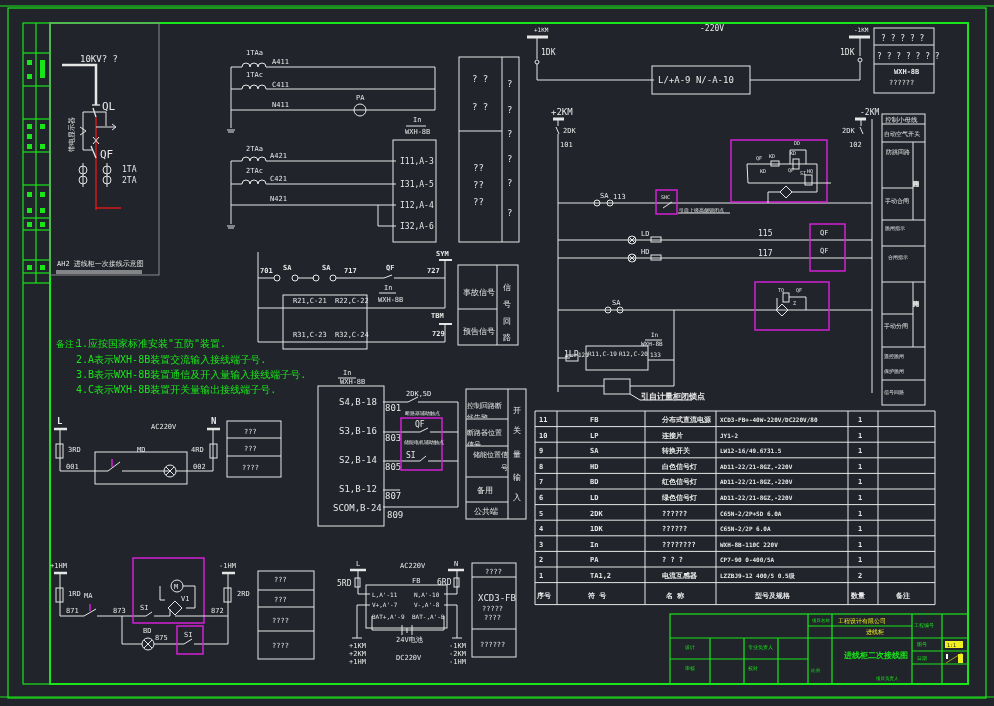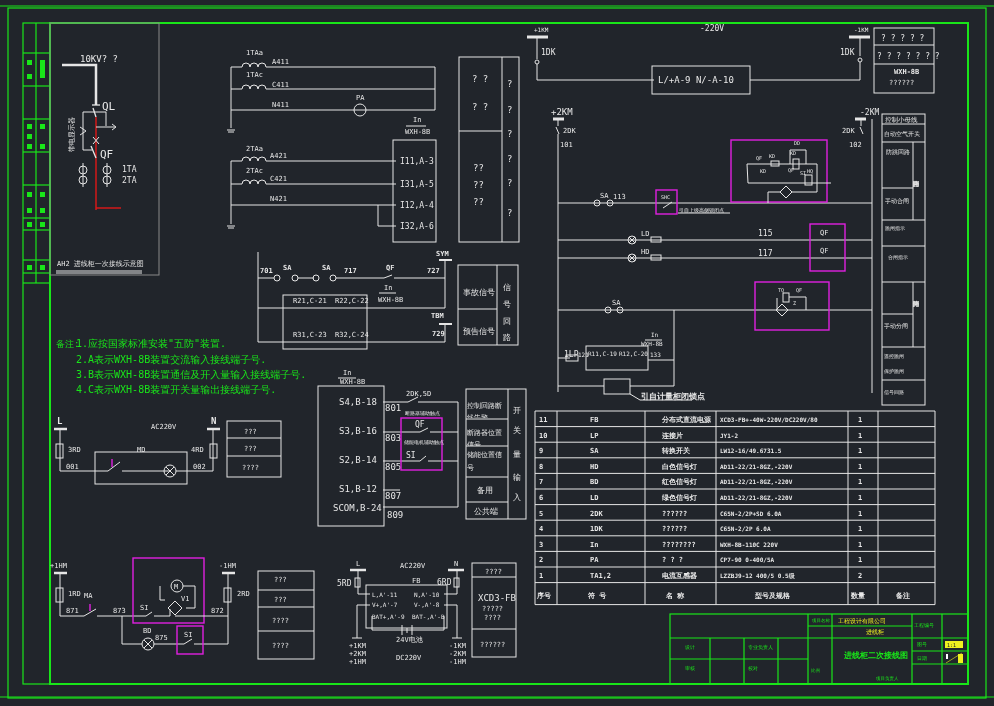--- a/index.html
+++ b/index.html
@@ -245,21 +245,21 @@
     <text x="404" y="444" class="t7" style="font-size:5px">储能电机辅助触点</text>
     <text x="406" y="458" class="t8">SI</text>
     <rect x="466" y="389" width="60" height="130" class="wt"></rect>
     <line x1="508" y1="389" x2="508" y2="519" class="wt"></line>
     <line x1="466" y1="419" x2="508" y2="419" class="wt"></line>
     <line x1="466" y1="446" x2="508" y2="446" class="wt"></line>
     <line x1="466" y1="477" x2="508" y2="477" class="wt"></line>
     <line x1="466" y1="502" x2="508" y2="502" class="wt"></line>
     <foreignObject x="467" y="390" width="41" height="28"><div style="color:#e8e8e8;font:7px 'DejaVu Sans',sans-serif;line-height:12px;padding-top:10px">控制回路断线告警</div></foreignObject>
     <foreignObject x="467" y="420" width="41" height="26"><div style="color:#e8e8e8;font:7px 'DejaVu Sans',sans-serif;line-height:12px;padding-top:7px">断路器位置信号</div></foreignObject>
-    <foreignObject x="467" y="447" width="41" height="30"><div style="color:#e8e8e8;font:7px 'DejaVu Sans',sans-serif;line-height:13px;padding-top:2px;text-align:left">储能位置信号</div></foreignObject>
+    <foreignObject x="467" y="447" width="41" height="30"><div style="color:#e8e8e8;font:7px 'DejaVu Sans',sans-serif;line-height:13px;padding-top:2px;text-align:right">储能位置信号</div></foreignObject>
     <text x="477" y="493" class="t8">备用</text>
     <text x="474" y="514" class="t8">公共端</text>
     <text x="513" y="413" class="t8">开</text>
     <text x="513" y="433" class="t8">关</text>
     <text x="513" y="457" class="t8">量</text>
     <text x="513" y="480" class="t8">输</text>
     <text x="513" y="500" class="t8">入</text>
   </g>
 
   <g>

